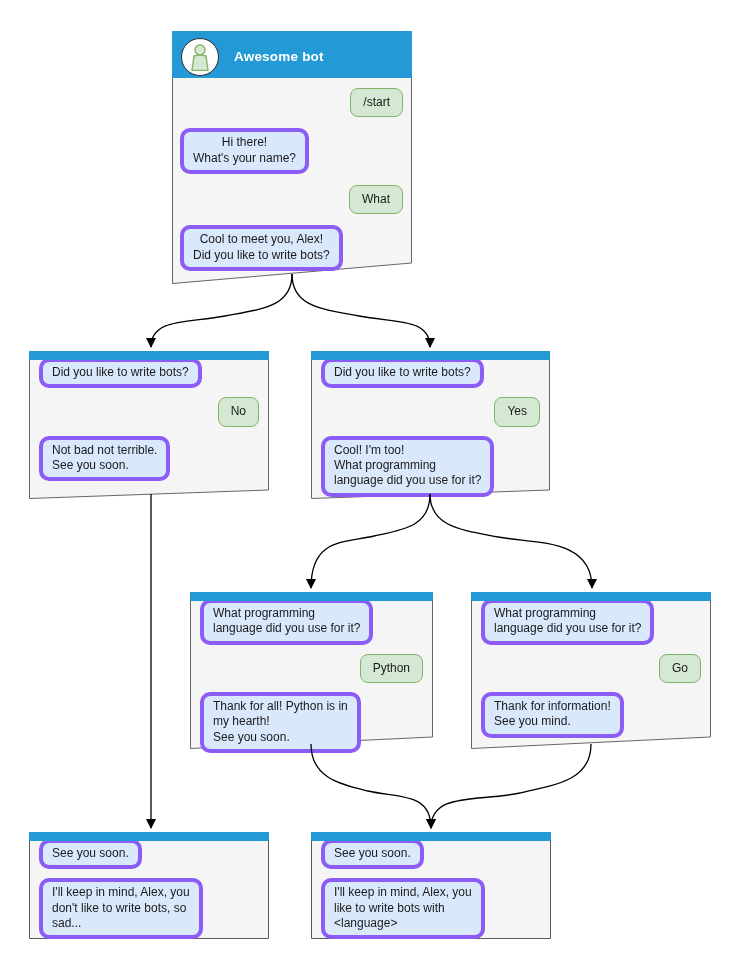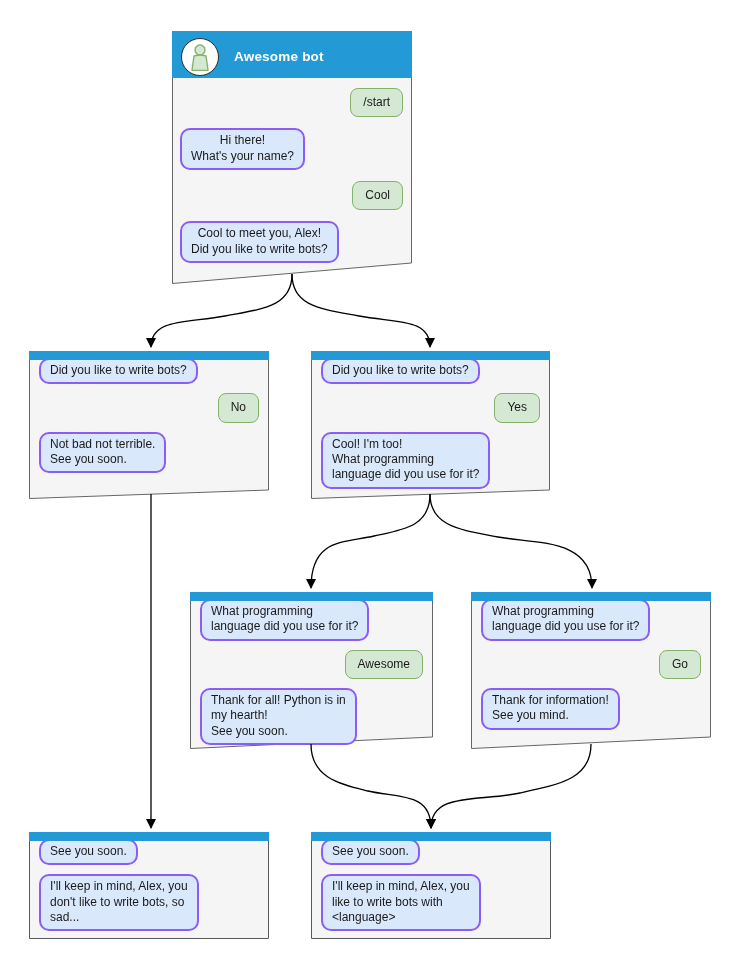--- a/index.html
+++ b/index.html
@@ -75,21 +75,21 @@
   .msg {
     white-space: pre-line;
     font-size: 12px;
     line-height: 1.28;
     border-radius: 10px;
     padding: 3px 9px 4px 9px;
     box-sizing: border-box;
   }
   .msg.bot {
     background: #dae8fc;
-    border: 2px solid #8b5cf6;
+    border: 4px solid #8b5cf6;
     align-self: flex-start;
   }
   .msg.user {
     background: #d5e8d4;
     border: 1px solid #82b366;
     align-self: flex-end;
     padding: 6px 12px;
     border-radius: 8px;
     min-width: 26px;
   }
@@ -119,21 +119,21 @@
             <circle cx="13" cy="7" r="5" fill="#d5e8d4" stroke="#82b366" stroke-width="1.4"></circle>
             <path d="M5 27 L7 13 Q13 11 19 13 L21 27 Q21 27.5 20 27.5 L6 27.5 Q5 27.5 5 27 Z" fill="#d5e8d4" stroke="#82b366" stroke-width="1.4"></path>
           </svg>
         </span>
         <h1>Awesome bot</h1>
       </header>
       <div class="msgs root-msgs">
         <div class="msg user">/start</div>
         <div class="msg bot">Hi there!
 What's your name?</div>
-        <div class="msg user">Cool</div>
+        <div class="msg user">What</div>
         <div class="msg bot">Cool to meet you, Alex!
 Did you like to write bots?</div>
       </div>
     </div>
   </section>
 
   <section class="win mini" id="win-no">
     <svg class="frame" width="240" height="148" viewBox="0 0 240 148">
       <polygon points="0.5,0.5 239.5,0.5 239.5,139 0.5,147.5" fill="#f5f5f5" stroke="#666666" stroke-width="1"></polygon>
     </svg>
@@ -166,21 +166,21 @@
 
   <section class="win mini" id="win-python">
     <svg class="frame" width="243" height="157" viewBox="0 0 243 157">
       <polygon points="0.5,0.5 242.5,0.5 242.5,145 0.5,156.5" fill="#f5f5f5" stroke="#666666" stroke-width="1"></polygon>
     </svg>
     <div class="inner">
       <div class="bar"></div>
       <div class="msgs">
         <div class="msg bot">What programming
 language did you use for it?</div>
-        <div class="msg user">Awesome</div>
+        <div class="msg user">Python</div>
         <div class="msg bot">Thank for all! Python is in
 my hearth!
 See you soon.</div>
       </div>
     </div>
   </section>
 
   <section class="win mini" id="win-go">
     <svg class="frame" width="240" height="157" viewBox="0 0 240 157">
       <polygon points="0.5,0.5 239.5,0.5 239.5,145 0.5,156.5" fill="#f5f5f5" stroke="#666666" stroke-width="1"></polygon>

